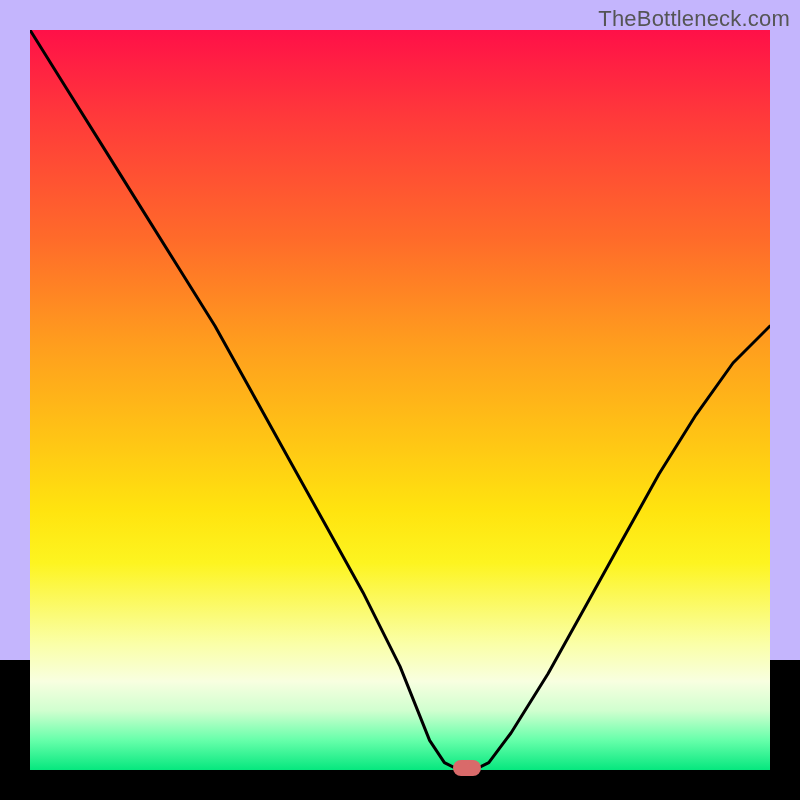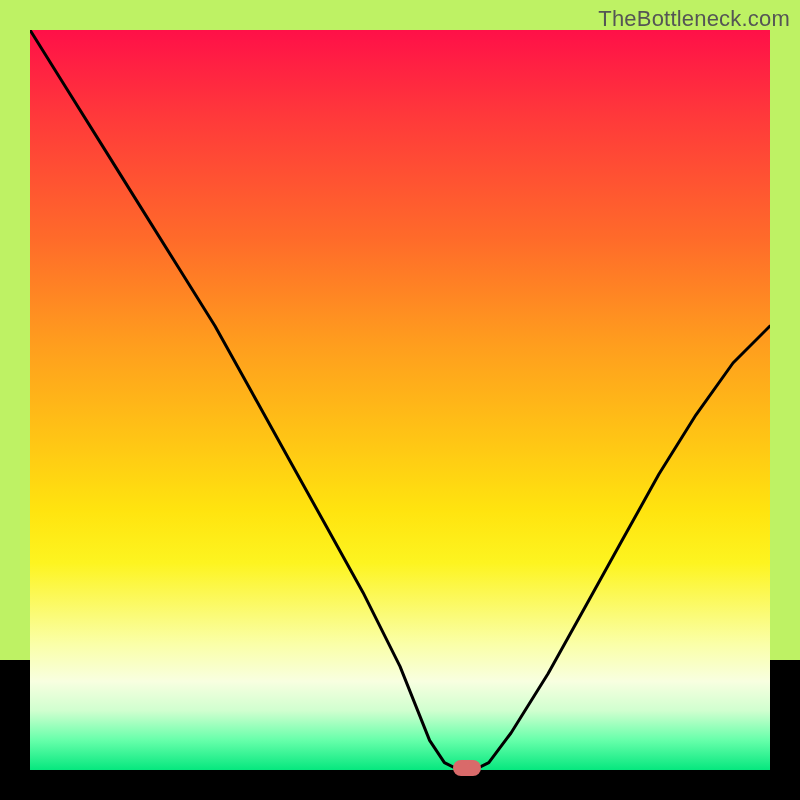--- a/index.html
+++ b/index.html
@@ -8,21 +8,21 @@
     background: #000;
     width: 800px;
     height: 800px;
     overflow: hidden;
     font-family: Arial, Helvetica, sans-serif;
   }
   .container {
     position: relative;
     width: 800px;
     height: 660px;
-    background: #bef264;
+    background: #c4b5fd;
   }
   .plot-area {
     position: absolute;
     left: 30px;
     top: 30px;
     width: 740px;
     height: 740px;
     background: linear-gradient(
       to bottom,
       #ff1048 0%,

